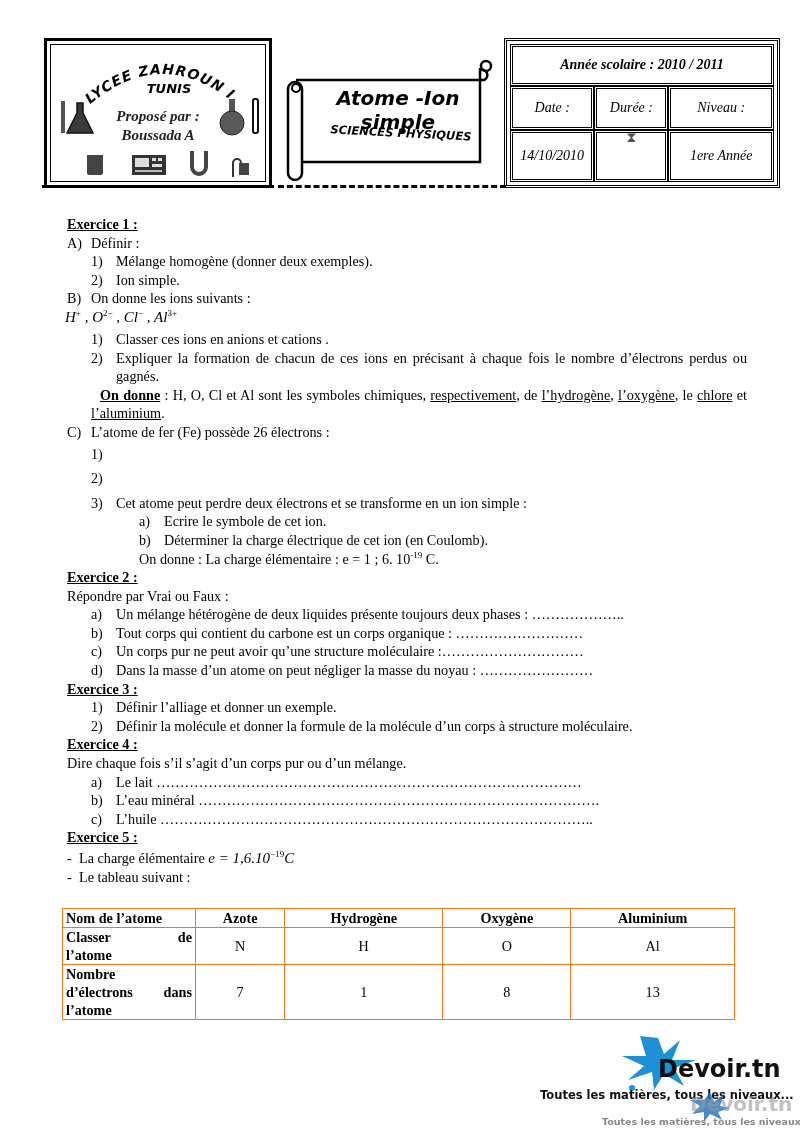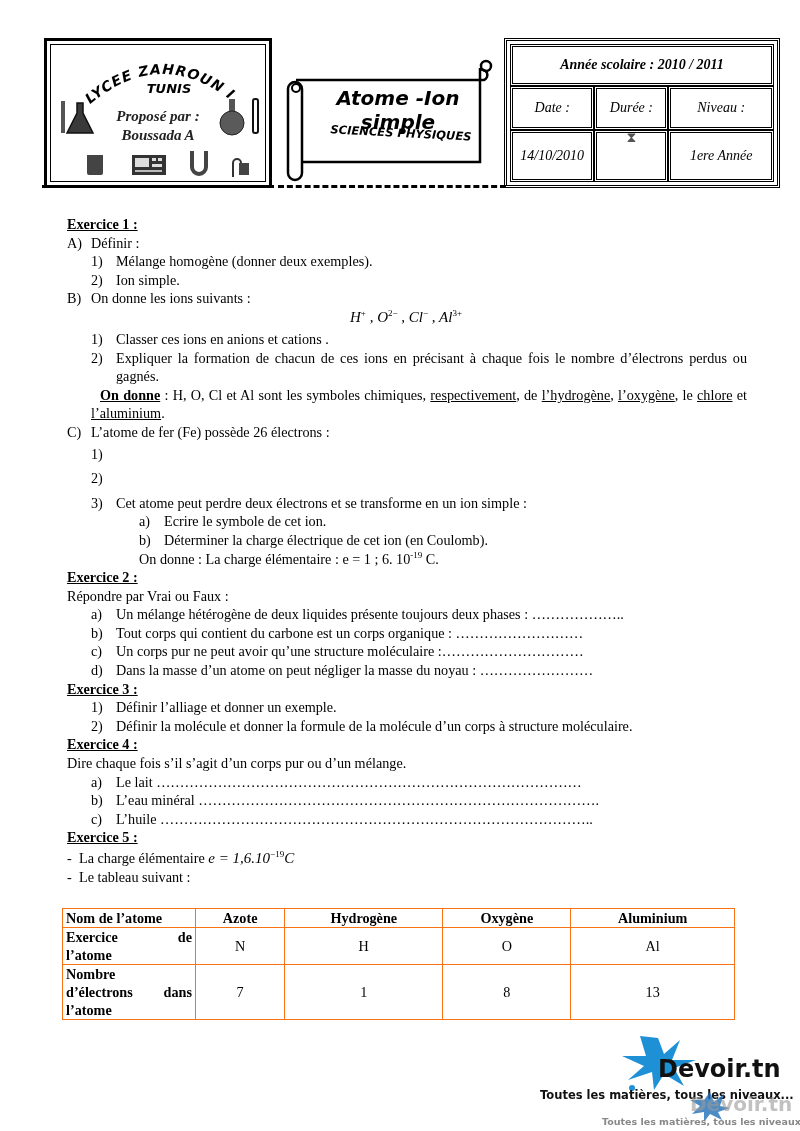--- a/index.html
+++ b/index.html
@@ -65,21 +65,21 @@
   .l1 { padding-left: 0; }
   .l2 { padding-left: 24px; }
   .l3 { padding-left: 72px; }
   .l-onDonne { padding-left: 24px; }
   .row { display: flex; }
   .lbl { display: inline-block; width: 24px; flex: none; }
   .lbl2 { display: inline-block; width: 25px; flex: none; }
   .u { text-decoration: underline; }
   .b { font-weight: bold; margin-left: 9px; }
   .just { text-align: justify; }
-  .ions { font-style: italic; font-size: 15px; padding-left: 0; margin-left: -2px; height: 22px; text-align: center; }
+  .ions { font-style: italic; font-size: 15px; padding-left: 0; margin-left: -2px; height: 22px; }
   .ions sup { font-size: 9px; font-style: normal; }
   .q { font-size: 19px; vertical-align: -2px; }
   .math { font-style: italic; }
   sup { font-size: 9px; line-height: 0; }
   .gap6 { margin-top: 6px; }
   .gap4 { margin-top: 3px; }
 
   table.atoms {
     position: absolute; left: 62px; top: 908px; width: 673px;
     border-collapse: collapse; font-size: 14.2px;
@@ -322,21 +322,21 @@
   <tbody>
       <tr>
     <th class="rowhead left" style="text-align-last:left;text-align:left">Nom de l’atome</th>
     <th>Azote</th>
     <th>Hydrogène</th>
     <th>Oxygène</th>
     <th>Aluminium</th>
   </tr>
   <tr>
     <td class="rowhead" style="text-align:left;text-align-last:auto">
-      <div style="text-align:justify;text-align-last:justify">Exercice de</div>
+      <div style="text-align:justify;text-align-last:justify">Classer de</div>
       <div>l’atome</div>
     </td>
     <td>N</td>
     <td>H</td>
     <td>O</td>
     <td>Al</td>
   </tr>
   <tr>
     <td class="rowhead" style="text-align:left;text-align-last:auto">
       <div>Nombre</div>

